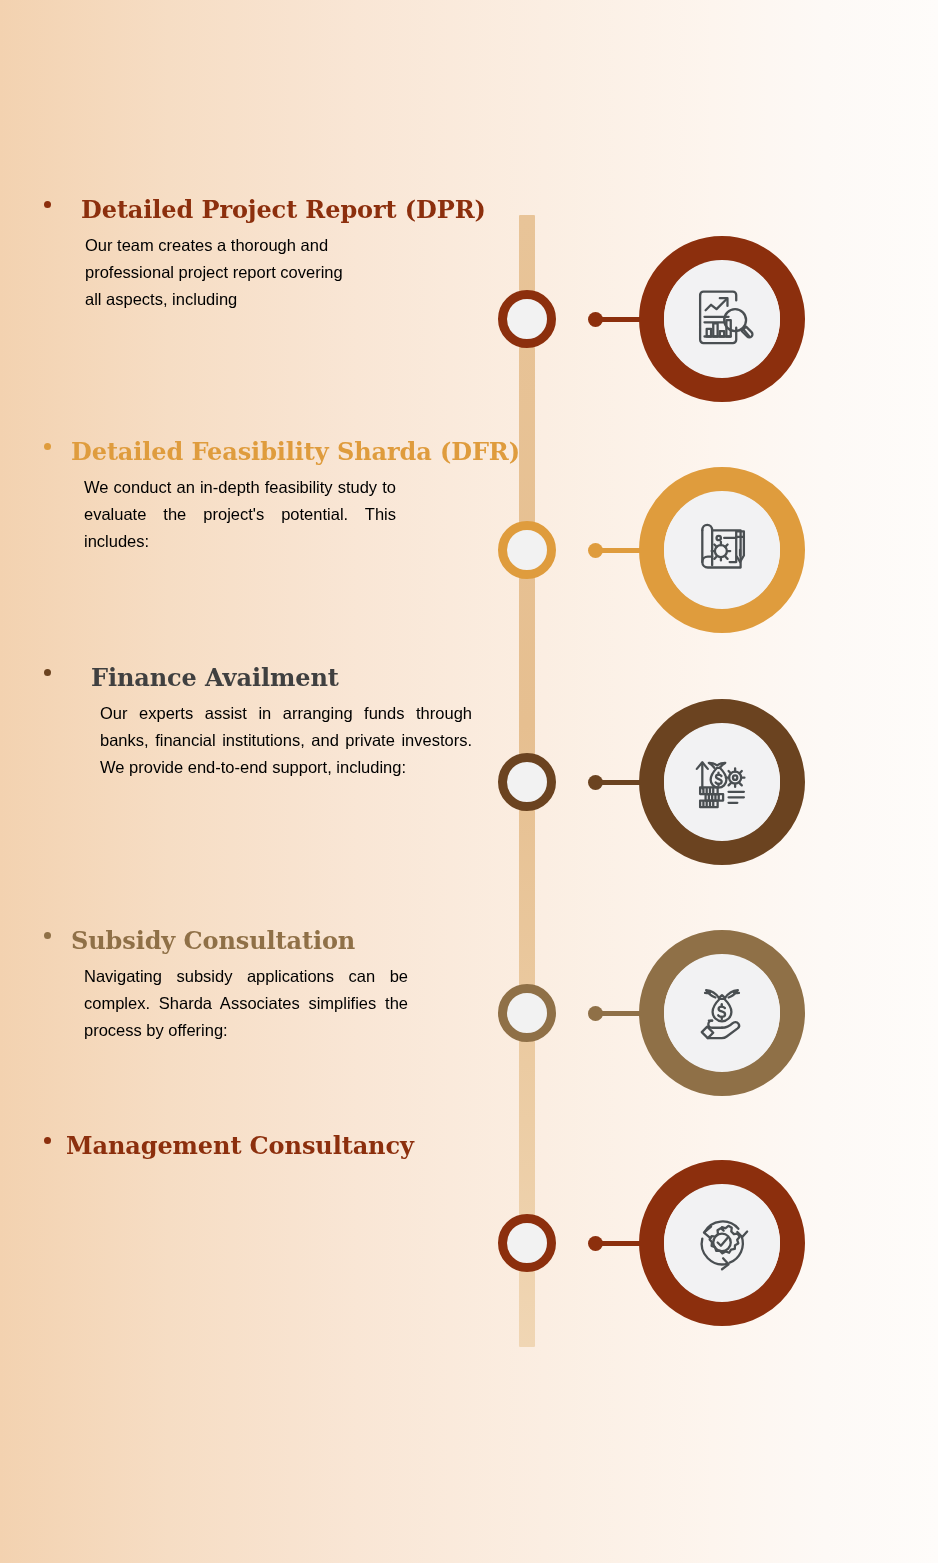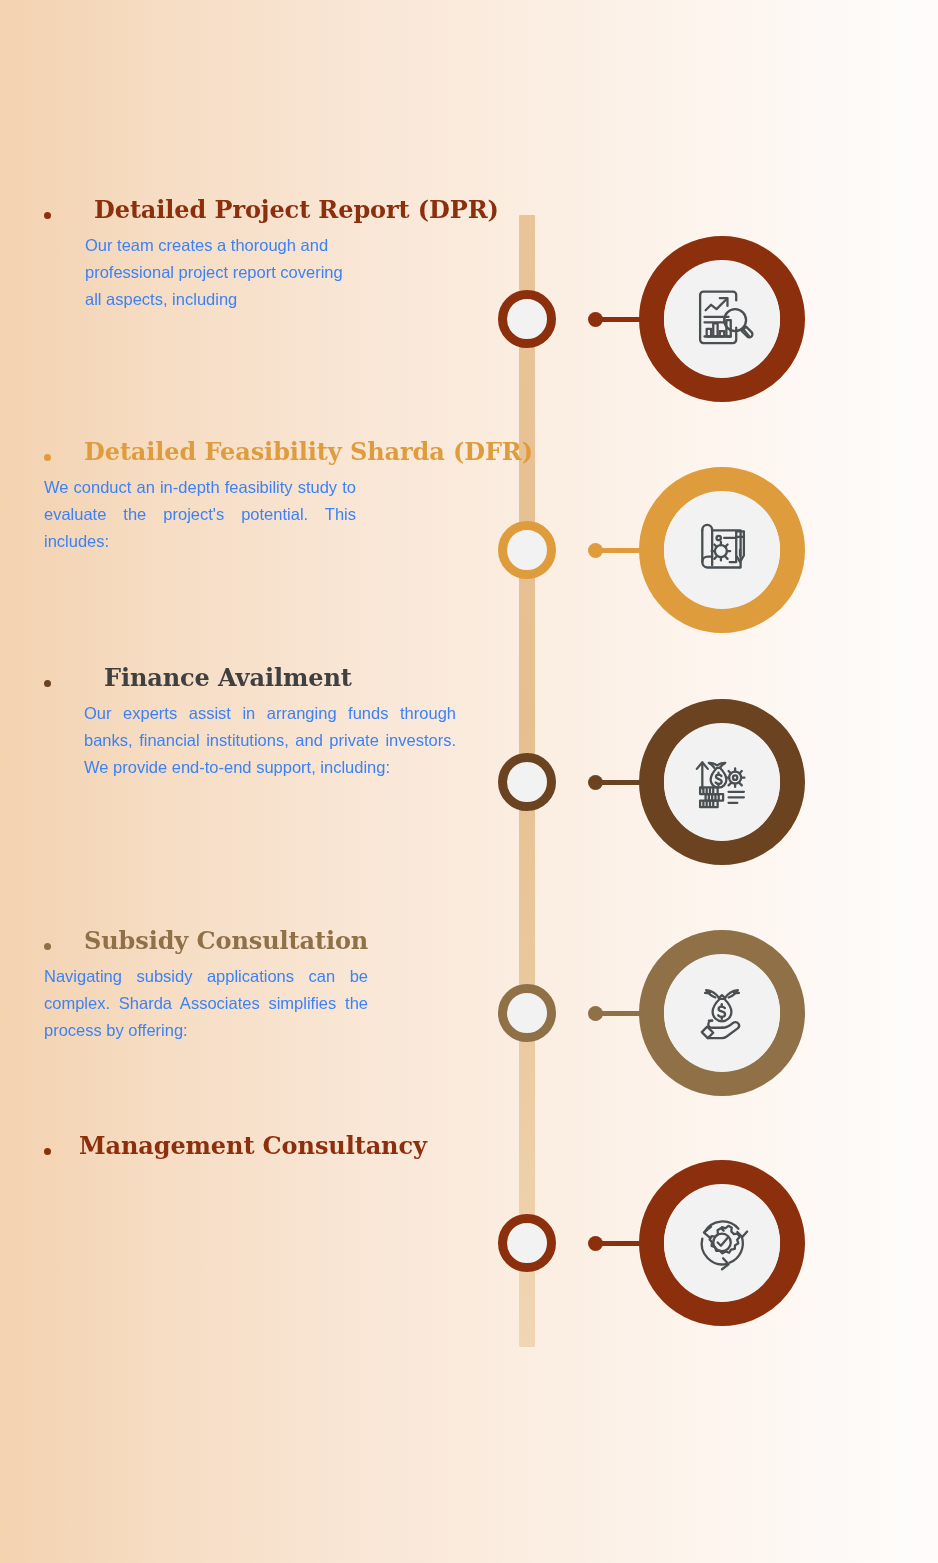--- a/index.html
+++ b/index.html
@@ -53,22 +53,22 @@
 
   
   .textblock {
     position: absolute;
     left: 44px;
     width: 430px;
   }
 
   .head-line {
     display: flex;
-    align-items: flex-end;
-    gap: 13px;
+    align-items: center;
+    gap: 0px;
     margin-bottom: 8px;
   }
 
   .bullet {
     width: 7px;
     height: 7px;
     border-radius: 50%;
     flex: 0 0 auto;
     position: relative;
     top: -5px;
@@ -80,21 +80,21 @@
     font-size: 24px;
     line-height: 1.15;
     letter-spacing: -0.1px;
     white-space: nowrap;
   }
 
   .body-text {
     font-family: "Liberation Sans", sans-serif;
     font-size: 16.5px;
     line-height: 1.65;
-    color: #3b82f6;
+    color: #000000;
     text-align: justify;
   }
   .body-text.noj { text-align: left; }
 
   
   .marker {
     position: absolute;
     width: 58px;
     height: 58px;
     border-radius: 50%;
@@ -190,21 +190,21 @@
       </div>
     </div>
   </div>
 
   <div class="row" style="top:0;">
     <div class="textblock" style="top:438px;">
       <div class="head-line">
         <span class="bullet" style="background:#df9c3d; margin-right:20px;"></span>
         <span class="heading" style="color:#df9c3d;">Detailed Feasibility Sharda (DFR)</span>
       </div>
-      <div class="body-text" style="width:312px;">We conduct an in-depth feasibility study to evaluate the project's potential. This includes:</div>
+      <div class="body-text" style="margin-left:40px; width:312px;">We conduct an in-depth feasibility study to evaluate the project's potential. This includes:</div>
     </div>
 
     <div class="marker" style="left:498px; top:521px; border-color:#df9c3d;"></div>
     <div class="conn-dot" style="left:588px; top:543px; background:#df9c3d;"></div>
     <div class="conn-line" style="left:596px; top:548px; width:52px; background:#df9c3d;"></div>
 
     <div class="iconring" style="left:639px; top:467px; border:25px solid #df9c3d;">
       <div class="inner">
         <svg viewBox="0 0 64 64">
           <path class="ico" d="M14 14c0-3 2-5 4.5-5S23 11 23 14v32"></path>
@@ -222,21 +222,21 @@
       </div>
     </div>
   </div>
 
   <div class="row" style="top:0;">
     <div class="textblock" style="top:664px;">
       <div class="head-line">
         <span class="bullet" style="background:#6b4320; margin-right:40px;"></span>
         <span class="heading" style="color:#404040;">Finance Availment</span>
       </div>
-      <div class="body-text" style="margin-left:40px; width:372px;">Our experts assist in arranging funds through banks, financial institutions, and private investors. We provide end-to-end support, including:</div>
+      <div class="body-text" style="margin-left:56px; width:372px;">Our experts assist in arranging funds through banks, financial institutions, and private investors. We provide end-to-end support, including:</div>
     </div>
 
     <div class="marker" style="left:498px; top:753px; border-color:#6b4320;"></div>
     <div class="conn-dot" style="left:588px; top:775px; background:#6b4320;"></div>
     <div class="conn-line" style="left:596px; top:780px; width:52px; background:#6b4320;"></div>
 
     <div class="iconring" style="left:639px; top:699px; border:25px solid #6b4320;">
       <div class="inner">
         <svg viewBox="0 0 64 64">
           <line class="ico" x1="14" y1="38" x2="14" y2="15"></line>
@@ -271,21 +271,21 @@
       </div>
     </div>
   </div>
 
   <div class="row" style="top:0;">
     <div class="textblock" style="top:927px;">
       <div class="head-line">
         <span class="bullet" style="background:#8f7047; margin-right:20px;"></span>
         <span class="heading" style="color:#8f7047;">Subsidy Consultation</span>
       </div>
-      <div class="body-text" style="width:324px;">Navigating subsidy applications can be complex. Sharda Associates simplifies the process by offering:</div>
+      <div class="body-text" style="margin-left:40px; width:324px;">Navigating subsidy applications can be complex. Sharda Associates simplifies the process by offering:</div>
     </div>
 
     <div class="marker" style="left:498px; top:984px; border-color:#8f7047;"></div>
     <div class="conn-dot" style="left:588px; top:1006px; background:#8f7047;"></div>
     <div class="conn-line" style="left:596px; top:1011px; width:52px; background:#8f7047;"></div>
 
     <div class="iconring" style="left:639px; top:930px; border:25px solid #8f7047;">
       <div class="inner">
         <svg viewBox="0 0 64 64">
           <path class="ico" d="M29 18c-2.5-4-6.5-6.5-11.5-7 2 3 5 5.5 8.5 6.8"></path>

